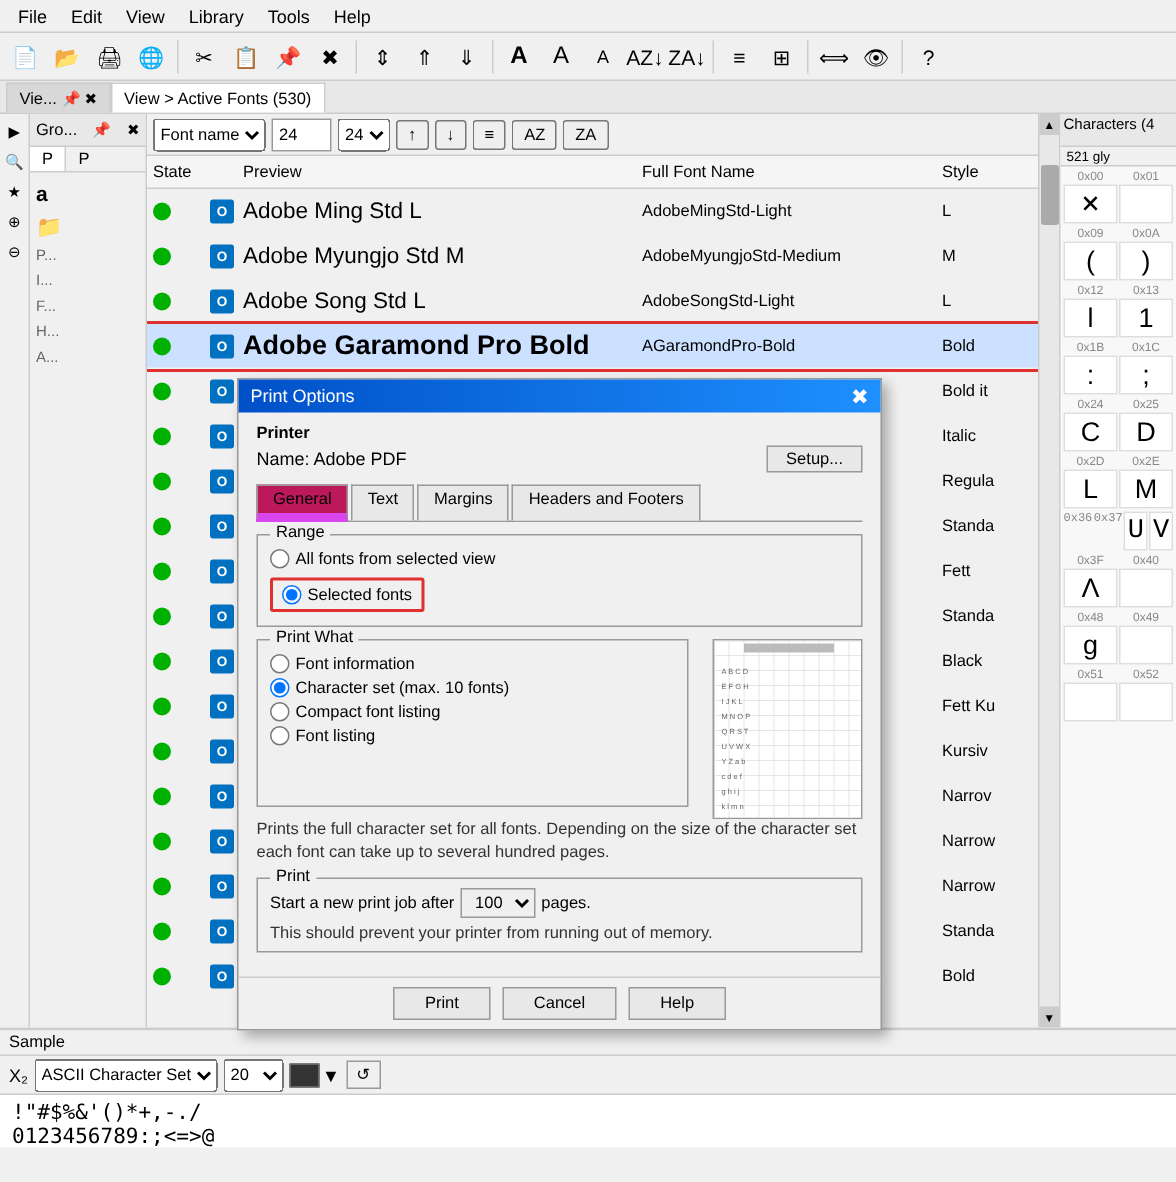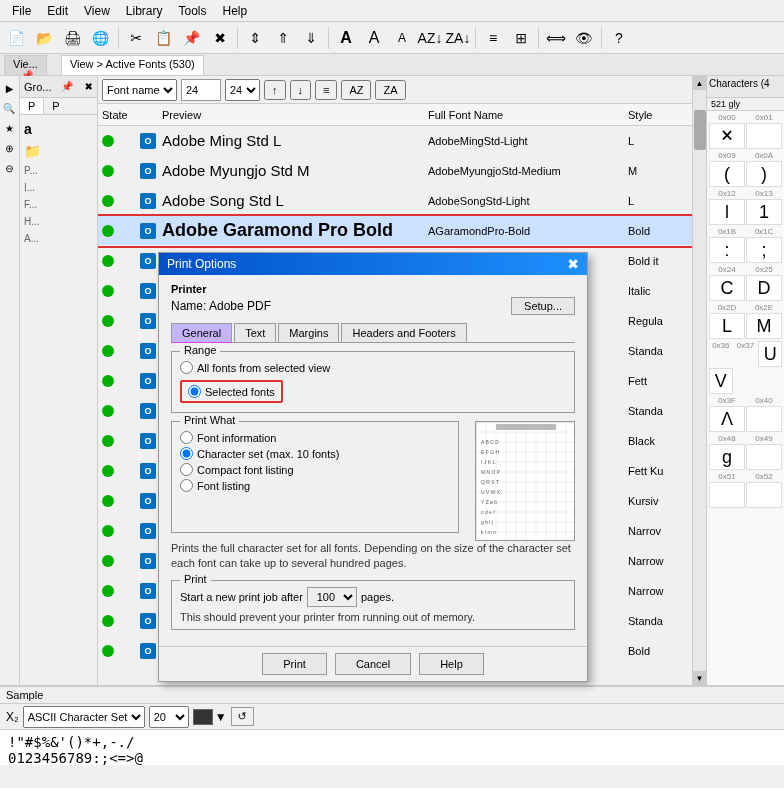--- a/index.html
+++ b/index.html
@@ -47,21 +47,21 @@
     .dialog-title { background: linear-gradient(to right, #0050c8, #1e90ff); color: white; padding: 4px 8px; font-size: 12px; display: flex; align-items: center; justify-content: space-between; height: 22px; }
     .dialog-title-text { font-size: 12px; font-weight: normal; }
     .dialog-close { background: none; border: none; color: white; cursor: pointer; font-size: 14px; }
     .dialog-body { padding: 8px 12px; }
     .printer-section { margin-bottom: 8px; }
     .printer-label { font-size: 11px; font-weight: bold; margin-bottom: 2px; }
     .printer-name-row { display: flex; align-items: center; justify-content: space-between; }
     .setup-btn { padding: 2px 12px; font-size: 11px; border: 1px solid #999; background: #e8e8e8; cursor: pointer; }
     .dialog-tabs { display: flex; border-bottom: 1px solid #999; margin-bottom: 8px; }
     .dialog-tab { padding: 3px 10px; font-size: 11px; border: 1px solid #999; border-bottom: none; background: #e8e8e8; cursor: pointer; margin-right: 2px; }
-    .dialog-tab.active { background: #c4b5fd; border-bottom: 1px solid #d946ef; margin-bottom: -1px; }
+    .dialog-tab.active { background: #be185d; border-bottom: 6px solid #d946ef; margin-bottom: -1px; }
     .section-box { border: 1px solid #999; padding: 6px 8px; margin-bottom: 8px; position: relative; }
     .section-title { position: absolute; top: -8px; left: 8px; background: #f0f0f0; padding: 0 4px; font-size: 11px; }
     .radio-row { display: flex; align-items: center; gap: 4px; margin: 3px 0; font-size: 11px; }
     .radio-row input[type=radio] { margin: 0; }
     .selected-radio-box { border: 2px solid #e03030; border-radius: 2px; padding: 2px 4px; }
     .print-what-section { border: 1px solid #999; padding: 6px 8px; margin-bottom: 8px; position: relative; }
     .print-what-title { position: absolute; top: -8px; left: 8px; background: #f0f0f0; padding: 0 4px; font-size: 11px; }
     .preview-box { float: right; width: 100px; height: 120px; border: 1px solid #999; background: white; margin-left: 8px; overflow: hidden; }
     .info-text { font-size: 11px; color: #333; line-height: 1.4; margin-bottom: 8px; }
     .print-section { border: 1px solid #999; padding: 6px 8px; margin-bottom: 8px; position: relative; }
@@ -77,21 +77,21 @@
     .sample-toolbar { background: #f0f0f0; border-bottom: 1px solid #ccc; padding: 2px 6px; height: 26px; display: flex; align-items: center; gap: 4px; }
     .sample-content { padding: 4px 8px; font-size: 14px; font-family: monospace; }
 
     
     .v-scrollbar { width: 14px; background: #e8e8e8; border-left: 1px solid #ccc; display: flex; flex-direction: column; align-items: center; }
     .scroll-thumb { width: 12px; height: 40px; background: #aaa; border-radius: 2px; margin-top: 20px; }
     .font-list-main { display: flex; flex-direction: column; flex: 1; }
 
     
     .top-tabs { display: flex; background: #e8e8e8; border-bottom: 1px solid #ccc; padding: 0 4px; height: 22px; align-items: flex-end; font-size: 11px; }
-    .top-tab { padding: 2px 8px; border: 1px solid #ccc; border-bottom: none; background: #d8d8d8; margin-right: 14px; cursor: pointer; height: 20px; display: flex; align-items: center; flex-direction: column; }
+    .top-tab { padding: 2px 8px; border: 1px solid #ccc; border-bottom: none; background: #d8d8d8; margin-right: 0; cursor: pointer; height: 20px; display: flex; align-items: center; }
     .top-tab.active { background: white; }
 
     .content-area { display: flex; flex: 1; overflow: hidden; }
   </style>
 </head>
 <body>
 
 <div class="menu-bar">
   <span>File</span>
   <span>Edit</span>
@@ -458,21 +458,21 @@
         <div style="border:1px solid #ddd;background:white;text-align:center;height:26px;display:flex;align-items:center;justify-content:center;font-size:18px;">D</div>
       </div>
 
       <div style="display:grid;grid-template-columns:1fr 1fr;gap:1px;margin-bottom:2px;">
         <div style="font-size:8px;color:#888;text-align:center;">0x2D</div>
         <div style="font-size:8px;color:#888;text-align:center;">0x2E</div>
         <div style="border:1px solid #ddd;background:white;text-align:center;height:26px;display:flex;align-items:center;justify-content:center;font-size:18px;">L</div>
         <div style="border:1px solid #ddd;background:white;text-align:center;height:26px;display:flex;align-items:center;justify-content:center;font-size:18px;">M</div>
       </div>
 
-      <div style="display:grid;grid-template-columns:1fr 1fr 1fr;gap:1px;margin-bottom:2px;">
+      <div style="display:grid;grid-template-columns:1fr 1fr 1fr 1fr;gap:1px;margin-bottom:2px;font-family:Liberation Mono, monospace;">
         <div style="font-size:8px;color:#888;text-align:center;">0x36</div>
         <div style="font-size:8px;color:#888;text-align:center;">0x37</div>
         <div style="border:1px solid #ddd;background:white;text-align:center;height:26px;display:flex;align-items:center;justify-content:center;font-size:18px;">U</div>
         <div style="border:1px solid #ddd;background:white;text-align:center;height:26px;display:flex;align-items:center;justify-content:center;font-size:18px;">V</div>
       </div>
 
       <div style="display:grid;grid-template-columns:1fr 1fr;gap:1px;margin-bottom:2px;">
         <div style="font-size:8px;color:#888;text-align:center;">0x3F</div>
         <div style="font-size:8px;color:#888;text-align:center;">0x40</div>
         <div style="border:1px solid #ddd;background:white;text-align:center;height:26px;display:flex;align-items:center;justify-content:center;font-size:18px;">Λ</div>

